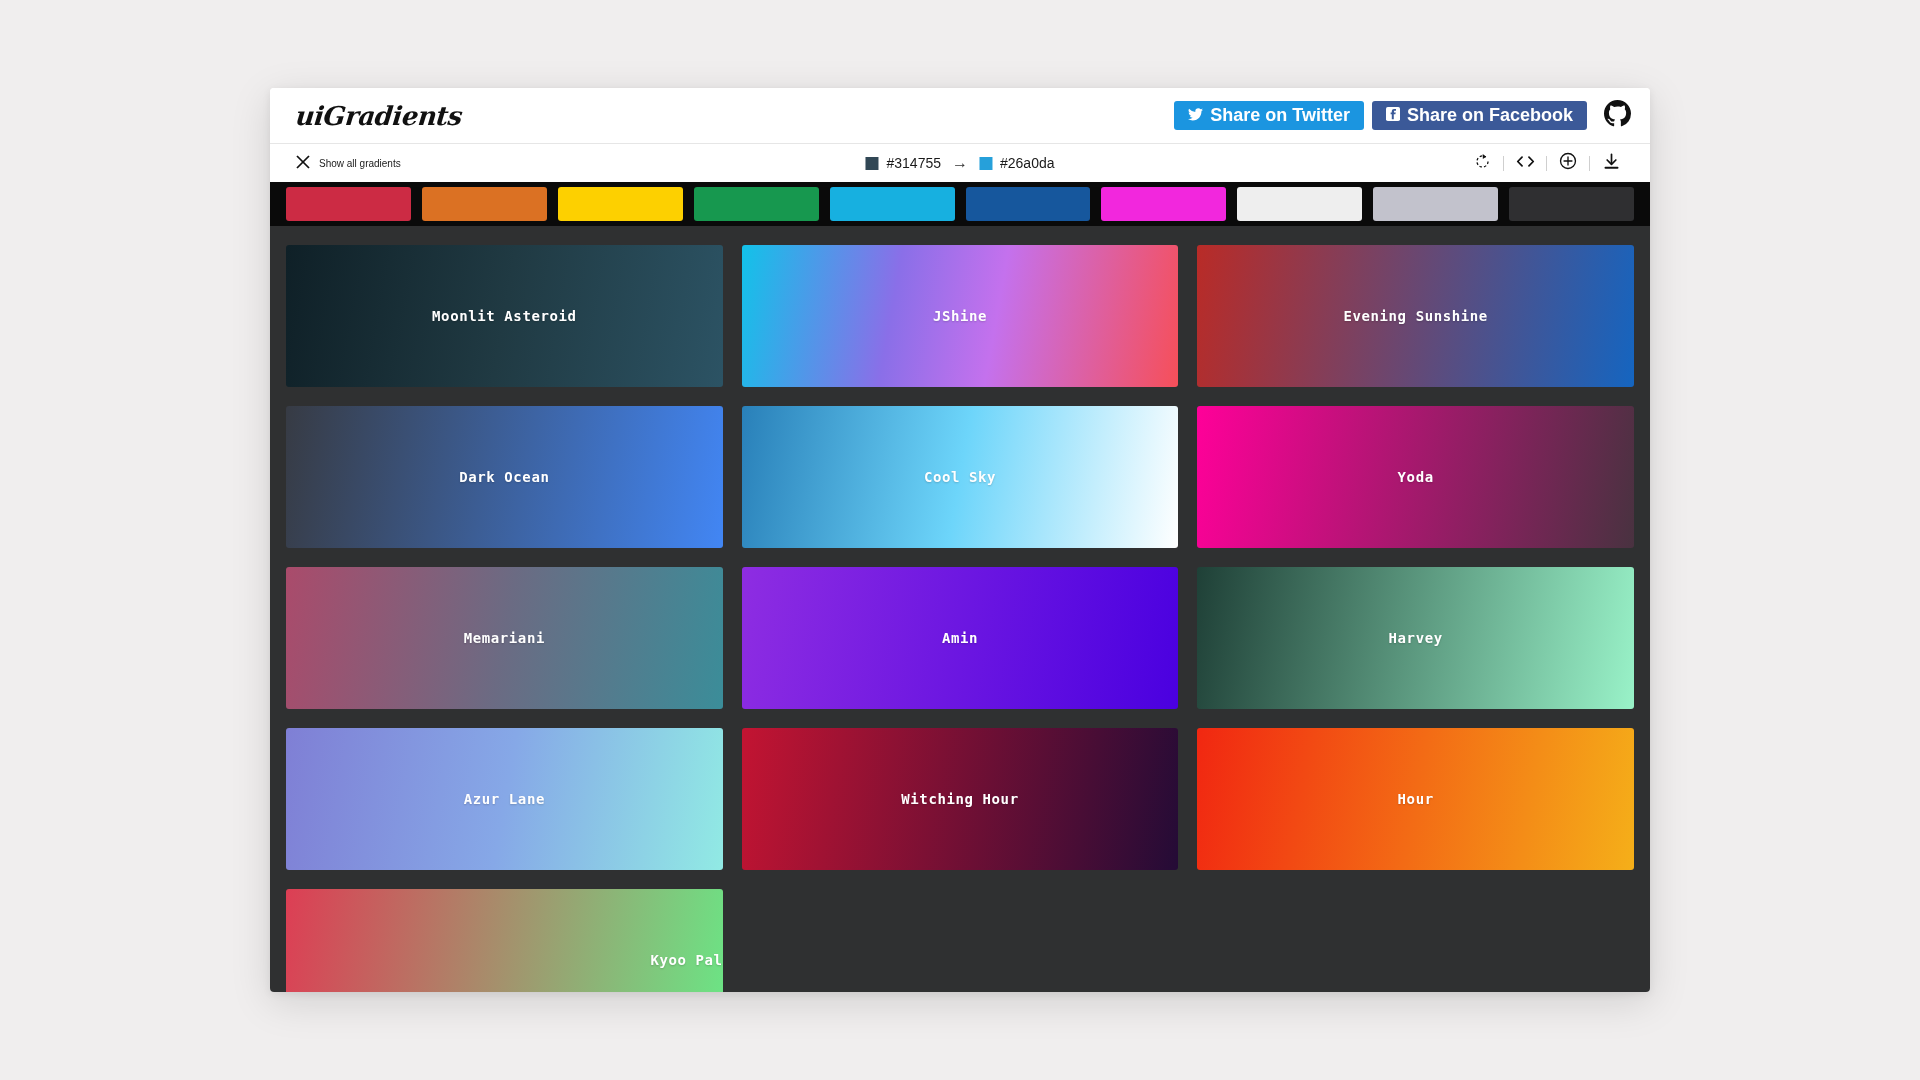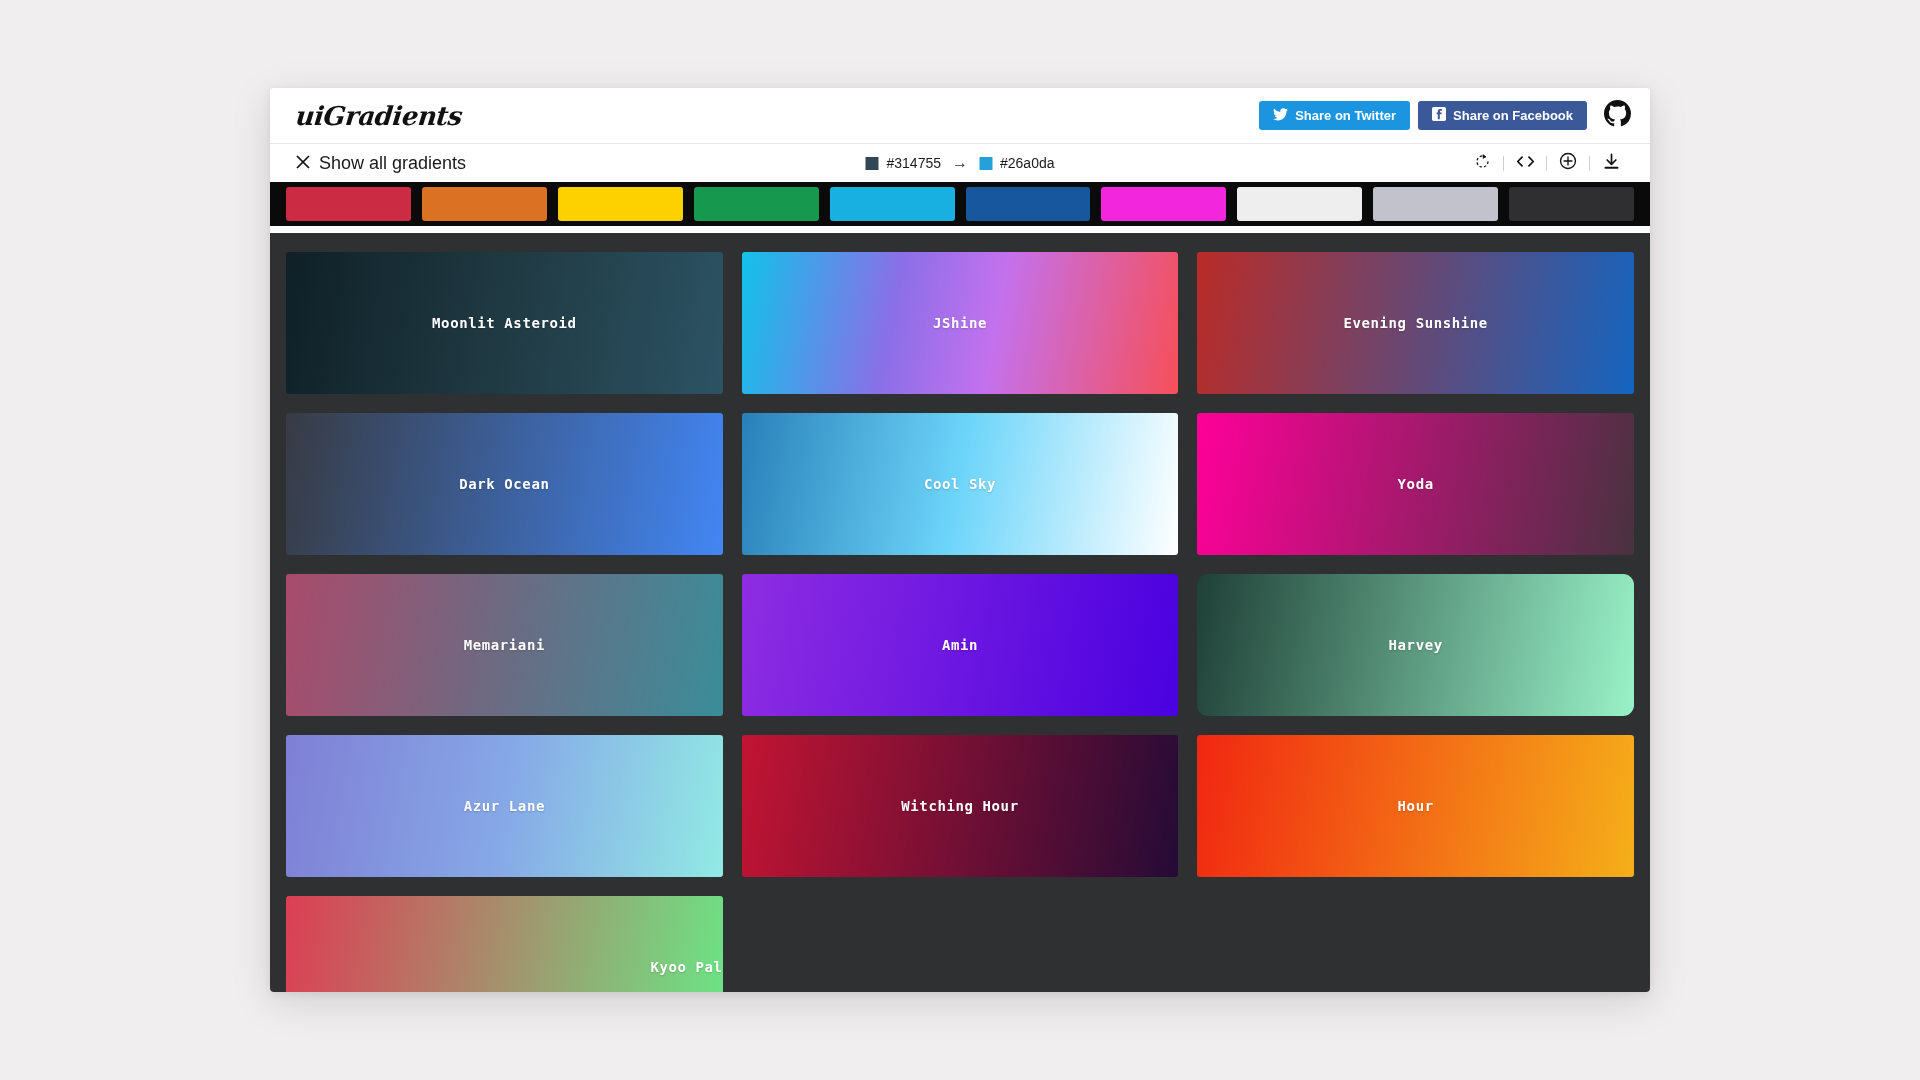--- a/index.html
+++ b/index.html
@@ -34,21 +34,21 @@
     font-size:26px; letter-spacing:-0.5px;
     color:#111; transform:skewX(-6deg);
   }
   #header-actions {
     margin-left:auto; display:flex; align-items:center; gap:8px;
   }
   .share-btn {
     display:flex; align-items:center; gap:7px;
     height:29px; padding:0 14px;
     border-radius:3px; border:none;
-    color:#fff; font-size:13px; font-weight:700;
+    color:#fff; font-size:18px; font-weight:700;
     font-family:"Liberation Sans", sans-serif;
     cursor:pointer; white-space:nowrap;
   }
   #share-twitter-button { background:#1b95e0; }
   #share-facebook-button { background:#3b5998; }
   .share-btn svg { flex:0 0 auto; }
   #github-link {
     width:30px; height:30px; margin-left:7px;
     display:flex; align-items:center; justify-content:center;
     cursor:pointer;
@@ -57,21 +57,21 @@
   
   #toolbar {
     height:38px; flex:0 0 38px;
     background:#fff;
     display:flex; align-items:center;
     padding:0 18px 0 26px;
     position:relative;
   }
   #show-all-gradients {
     display:flex; align-items:center; gap:9px;
-    font-size:18px; color:#1a1a1a; cursor:pointer;
+    font-size:10px; color:#1a1a1a; cursor:pointer;
   }
   #current-gradient-codes {
     position:absolute; left:50%; top:50%;
     transform:translate(-50%,-50%);
     display:flex; align-items:center; gap:9px;
     font-size:14px; color:#1a1a1a;
     font-family:"Liberation Sans", sans-serif;
   }
   .code-chip { display:flex; align-items:center; gap:8px; }
   .chip-swatch { width:13px; height:13px; display:inline-block; }
@@ -96,21 +96,20 @@
   .filter-swatch {
     flex:1 1 0; height:34px;
     border-radius:3px; cursor:pointer;
   }
 
   
   #gradient-grid-wrap {
     flex:1 1 auto; background:#2f3031;
     padding:19px 16px 4px 16px;
     overflow:hidden;
-    margin-top:7px;
   }
   #gradient-grid {
     display:grid;
     grid-template-columns:repeat(3, 1fr);
     gap:19px 19px;
   }
   .gradient-card {
     height:142px;
     border-radius:3px;
     display:flex; align-items:center; justify-content:center;
@@ -262,21 +261,21 @@
         </div>
         <div class="gradient-card" style="background: linear-gradient(100deg, rgb(255, 0, 153) 0%, rgb(73, 50, 64) 100%);">
           <span class="gradient-card-name">Yoda</span>
         </div>
         <div class="gradient-card" style="background: linear-gradient(100deg, rgb(170, 75, 107) 0%, rgb(107, 107, 131) 50%, rgb(59, 141, 153) 100%);">
           <span class="gradient-card-name">Memariani</span>
         </div>
         <div class="gradient-card" style="background: linear-gradient(100deg, rgb(142, 45, 226) 0%, rgb(74, 0, 224) 100%);">
           <span class="gradient-card-name">Amin</span>
         </div>
-        <div class="gradient-card" style="background: linear-gradient(100deg, rgb(31, 64, 55) 0%, rgb(153, 242, 200) 100%); border-radius: 11px;">
+        <div class="gradient-card" style="background: linear-gradient(100deg, rgb(31, 64, 55) 0%, rgb(153, 242, 200) 100%);">
           <span class="gradient-card-name">Harvey</span>
         </div>
         <div class="gradient-card" style="background: linear-gradient(100deg, rgb(127, 127, 213) 0%, rgb(134, 168, 231) 50%, rgb(145, 234, 228) 100%);">
           <span class="gradient-card-name">Azur Lane</span>
         </div>
         <div class="gradient-card" style="background: linear-gradient(100deg, rgb(195, 20, 50) 0%, rgb(36, 11, 54) 100%);">
           <span class="gradient-card-name">Witching Hour</span>
         </div>
         <div class="gradient-card" style="background: linear-gradient(100deg, rgb(241, 39, 17) 0%, rgb(245, 175, 25) 100%);">
           <span class="gradient-card-name">Hour</span>

